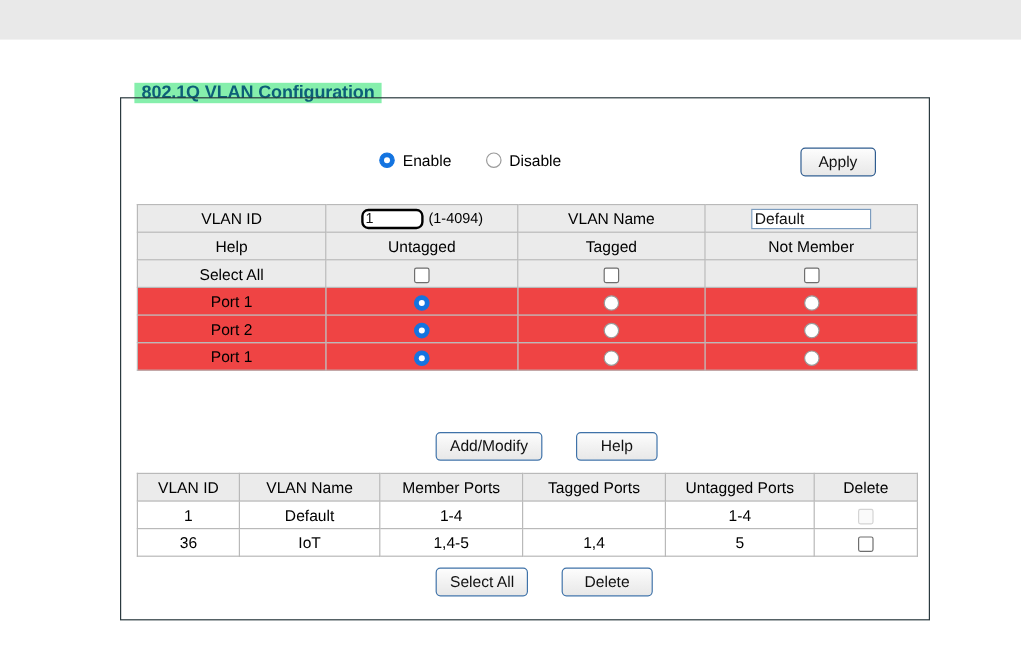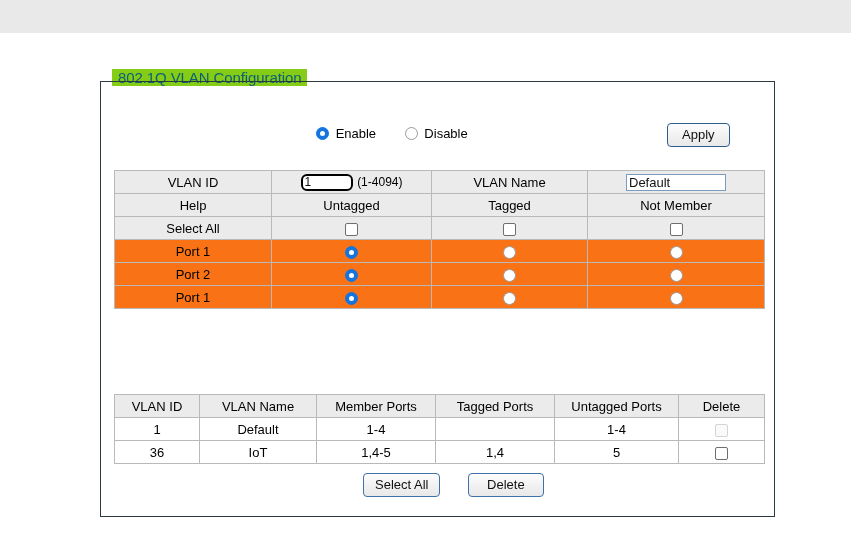--- a/index.html
+++ b/index.html
@@ -33,24 +33,24 @@
     top: 81px;
     width: 675px;
     height: 436px;
     border: 1px solid #2b3a3f;
     box-sizing: border-box;
   }
   .panel-legend {
     position: absolute;
     left: 112px;
     top: 69px;
-    background: #84cc16;
+    background: #86efac;
     padding: 0 6px;
     font-size: 15px;
-    font-weight: normal;
+    font-weight: bold;
     color: #0d5f78;
     letter-spacing: -0.1px;
     white-space: nowrap;
   }
 
   
   .enable-row {
     position: absolute;
     left: 36px;
     top: 43px;
@@ -165,21 +165,21 @@
     height: 22px;
     text-align: center;
     vertical-align: middle;
     font-size: 13px;
     padding: 0;
   }
   .port-table td.hdr {
     background: #ebebeb;
   }
   .port-table td.body {
-    background: #f97316;
+    background: #ef4444;
   }
   .col-port   { width: 157px; }
   .col-untag  { width: 160px; }
   .col-tag    { width: 156px; }
   .col-notmem { width: 177px; }
 
   .vlanid-cell {
     text-align: center;
     white-space: nowrap;
   }
@@ -341,20 +341,24 @@
       </tr>
       <tr>
         <td class="body">Port 1</td>
         <td class="body"><span class="rad on"></span></td>
         <td class="body"><span class="rad"></span></td>
         <td class="body"><span class="rad"></span></td>
       </tr>
     </tbody>
   </table>
 
+  <div class="mid-buttons">
+    <div class="btn">Add/Modify</div>
+    <div class="btn help">Help</div>
+  </div>
 
   <table class="list-table">
     <colgroup>
       <col class="lc-id">
         <col class="lc-name">
         <col class="lc-mem">
       <col class="lc-tag">
         <col class="lc-untag">
         <col class="lc-del">
     </colgroup>

